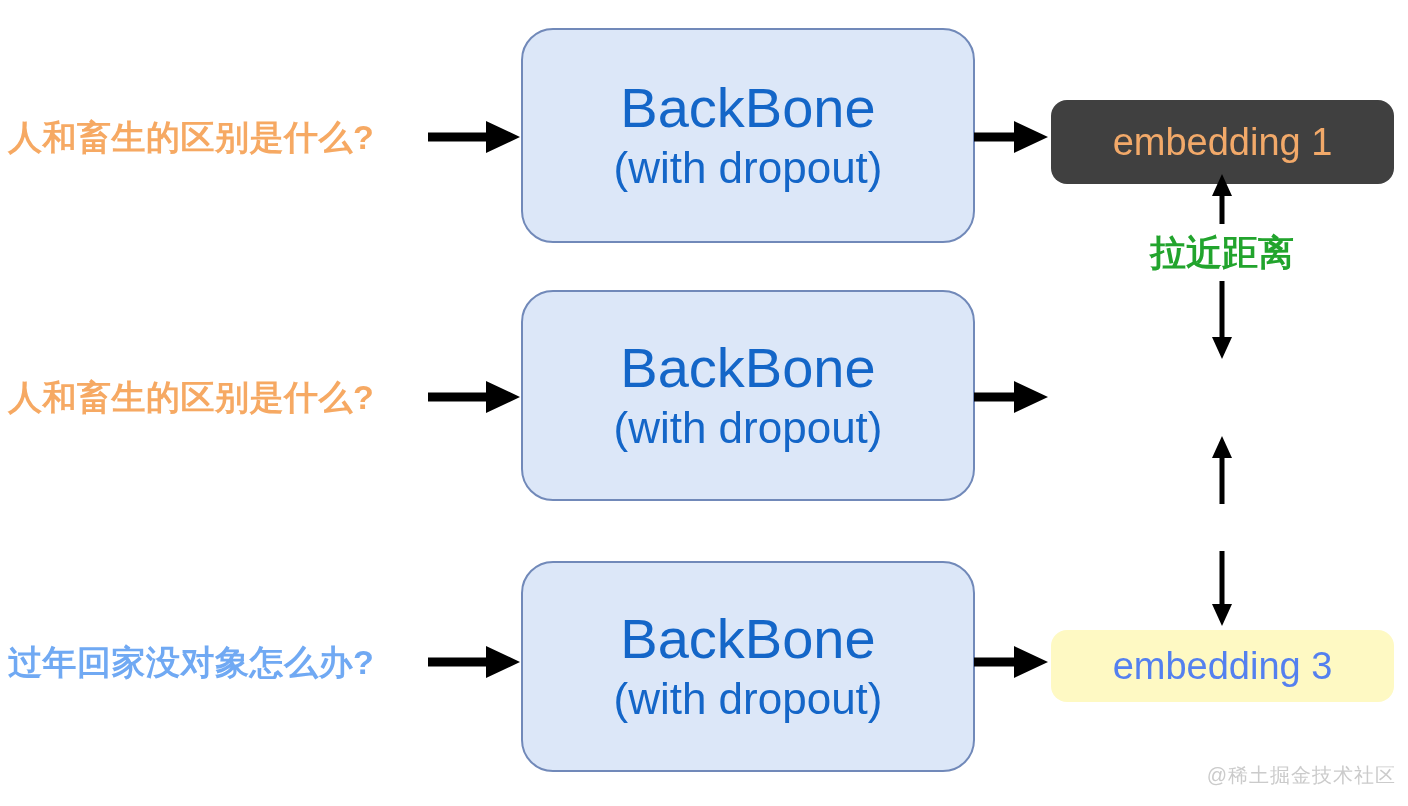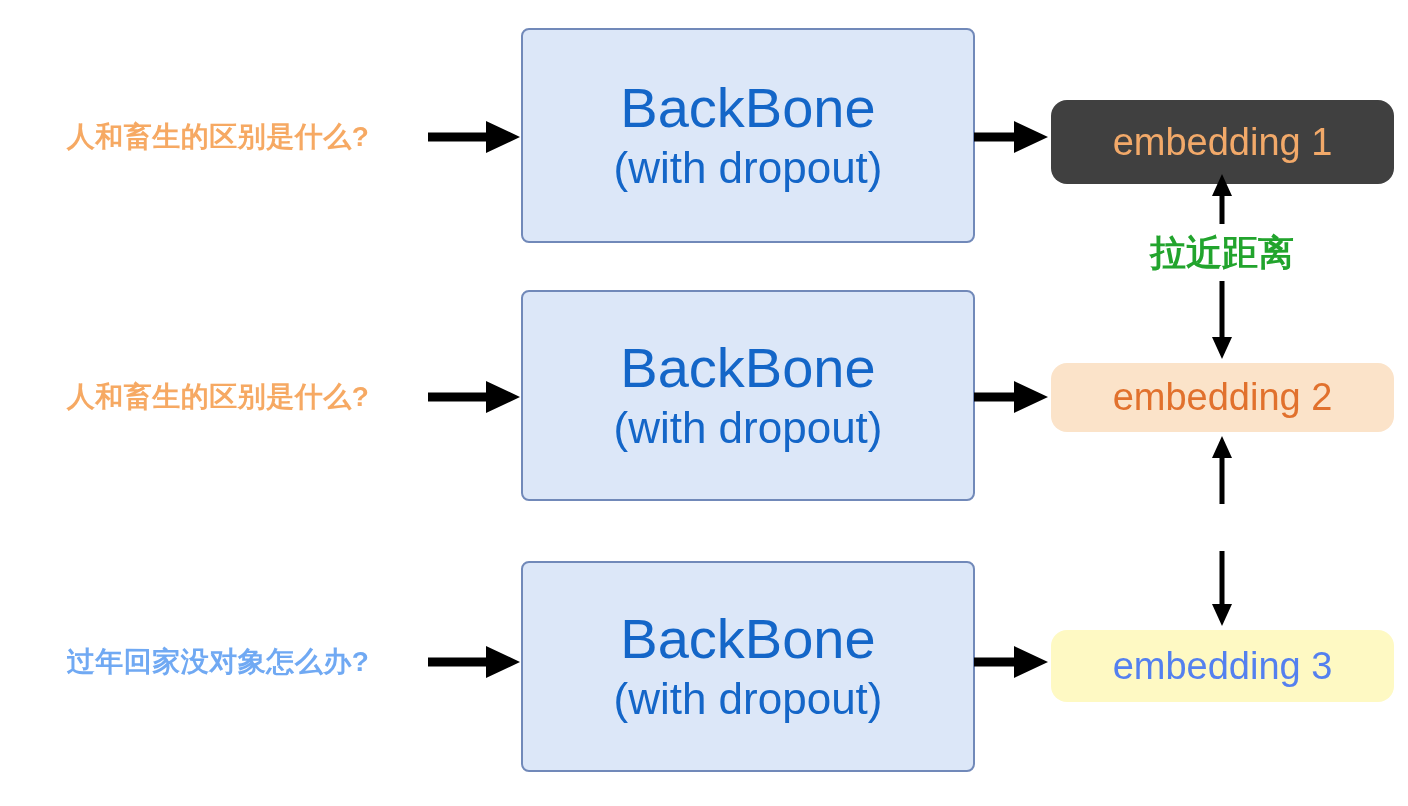--- a/index.html
+++ b/index.html
@@ -11,34 +11,33 @@
     width: 1408px;
     height: 806px;
     background: #ffffff;
     overflow: hidden;
   }
 
   .input-text {
     position: absolute;
     left: 8px;
     width: 420px;
-    font-size: 28px;
+    font-size: 34px;
     font-weight: 700;
     line-height: 42px;
     white-space: nowrap;
     letter-spacing: 0.5px;
-    text-align: center;
   }
 
   .backbone-box {
     position: absolute;
     left: 521px;
     width: 454px;
     border: 2px solid #7189B9;
-    border-radius: 8px;
+    border-radius: 32px;
     display: flex;
     flex-direction: column;
     align-items: center;
     justify-content: center;
   }
   .backbone-title {
     font-size: 56px;
     font-weight: 500;
     line-height: 64px;
   }
@@ -126,23 +125,20 @@
 
   <div class="backbone-box" style="top: 290px; height: 211px; background-color: rgb(220, 231, 248); border-color: rgb(113, 137, 185);">
     <div class="backbone-title" style="color: rgb(20, 102, 200);">BackBone</div>
     <div class="backbone-subtitle" style="color: rgb(20, 102, 200);">(with dropout)</div>
   </div>
 
   <svg class="h-arrow" style="left:974px; top:379px" width="74" height="36" viewBox="0 0 74 36">
     <path d="M0 13.5 H40 V2 L74 18 L40 34 V22.5 H0 Z" fill="#000000"></path>
   </svg>
 
-  <div class="embedding-box" style="top: 363px; height: 69px; background-color: rgb(251, 227, 201); color: rgb(225, 113, 45);">
-    <span>embedding 2</span>
-  </div>
 
   <svg class="v-arrow" style="left:1209px; top:436px" width="26" height="68" viewBox="0 0 26 68">
     <polygon points="13,0 3,22 23,22" fill="#000000"></polygon>
     <rect x="10.5" y="18" width="5" height="50" fill="#000000"></rect>
   </svg>
 
 
   <svg class="v-arrow" style="left:1209px; top:551px" width="26" height="75" viewBox="0 0 26 75">
     <rect x="10.5" y="0" width="5" height="57" fill="#000000"></rect>
     <polygon points="13,75 3,53 23,53" fill="#000000"></polygon>
@@ -160,14 +156,15 @@
   </div>
 
   <svg class="h-arrow" style="left:974px; top:644px" width="74" height="36" viewBox="0 0 74 36">
     <path d="M0 13.5 H40 V2 L74 18 L40 34 V22.5 H0 Z" fill="#000000"></path>
   </svg>
 
   <div class="embedding-box" style="top: 630px; height: 72px; background-color: #fef9c3; color: rgb(84, 128, 239);">
     <span>embedding 3</span>
   </div>
 
+  <div class="watermark">@稀土掘金技术社区</div>
 
 </div>
 
 </body></html>

